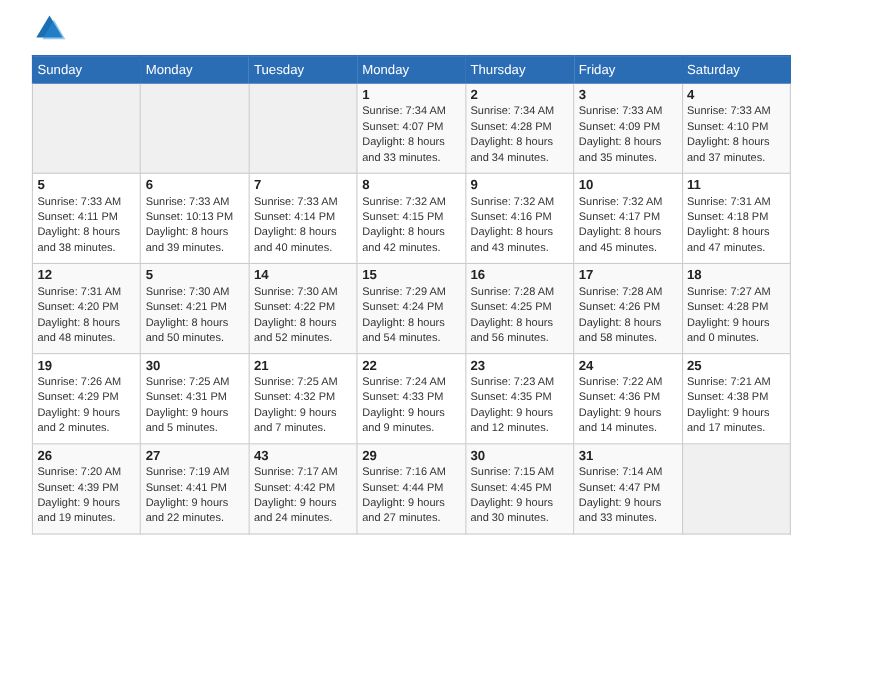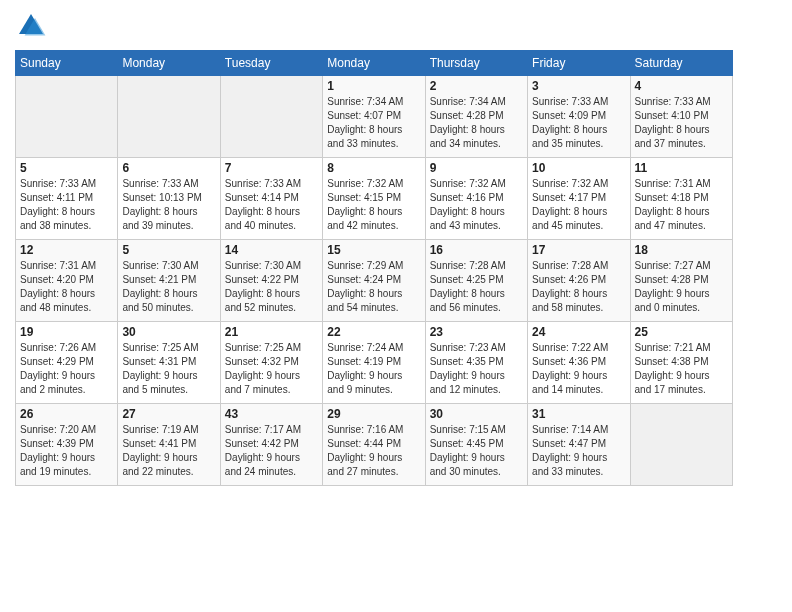--- a/index.html
+++ b/index.html
@@ -6,21 +6,21 @@
     body {
       width: 792px;
       height: 612px;
       font-family: Arial, sans-serif;
       background: #fff;
       overflow: hidden;
     }
     .page {
       width: 748px;
       height: 612px;
-      padding: 10px 15px;
+      padding: 10px 29px;
     }
     .header {
       display: flex;
       align-items: flex-start;
       justify-content: space-between;
       margin-bottom: 8px;
     }
     .logo {
       display: flex;
       align-items: center;
@@ -280,21 +280,21 @@
           <td>
             <span class="cell-day">21</span>
             <div class="cell-info">Sunrise: 7:25 AM
 Sunset: 4:32 PM
 Daylight: 9 hours
 and 7 minutes.</div>
           </td>
           <td>
             <span class="cell-day">22</span>
             <div class="cell-info">Sunrise: 7:24 AM
-Sunset: 4:19 PM
+Sunset: 4:33 PM
 Daylight: 9 hours
 and 9 minutes.</div>
           </td>
           <td>
             <span class="cell-day">23</span>
             <div class="cell-info">Sunrise: 7:23 AM
 Sunset: 4:35 PM
 Daylight: 9 hours
 and 12 minutes.</div>
           </td>

